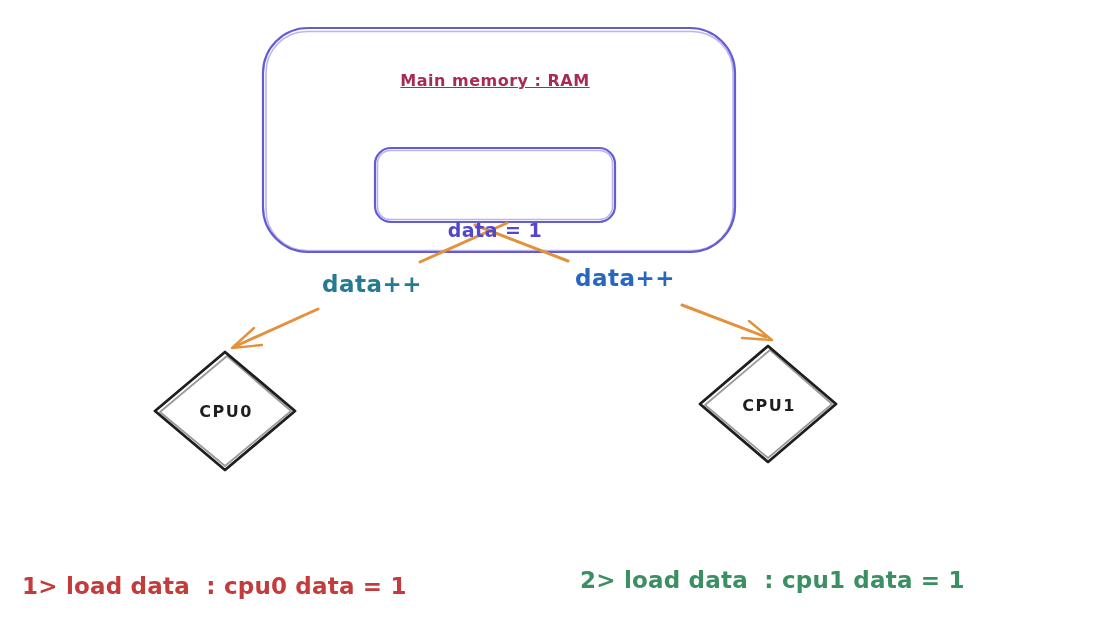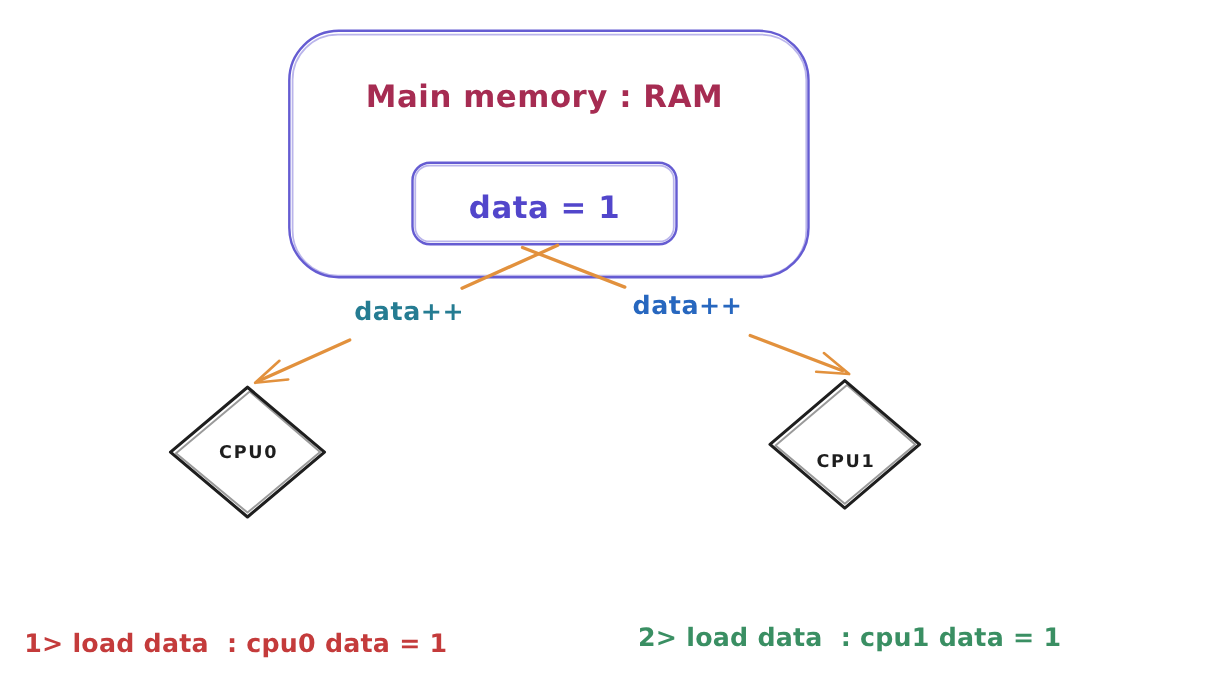--- a/index.html
+++ b/index.html
@@ -27,27 +27,29 @@
   .sketch-echo    { opacity: 0.45; fill: none; }
 
   .label {
     position: absolute;
     white-space: pre;
     font-weight: bold;
     letter-spacing: 0.5px;
   }
   .title-label {
     color: var(--crimson);
-    font-size: 28px;
+    font-size: 16px;
     transform: translateX(-50%);
+    text-decoration: underline;
   }
   .data-label {
     color: var(--violet_text);
-    font-size: 28px;
+    font-size: 19px;
     transform: translateX(-50%);
+    margin-top: 47px;
   }
   .arrow-label-left  { color: var(--teal); font-size: 23px; }
   .arrow-label-right { color: var(--blue); font-size: 23px; }
   .cpu-label {
     color: var(--ink);
     font-size: 16px;
     letter-spacing: 1.5px;
     transform: translate(-50%, -50%);
   }
   .steps {
@@ -104,21 +106,21 @@
   <div class="label title-label" style="left:495px; top:71px;">Main memory : RAM</div>
 
   <div class="label data-label" style="left:495px; top:172px;">data = 1</div>
 
   <div class="label arrow-label-left" style="left:322px; top:271px;">data++</div>
 
   <div class="label arrow-label-right" style="left:575px; top:265px;">data++</div>
 
   <div class="label cpu-label" style="left:226px; top:411px;">CPU0</div>
 
-  <div class="label cpu-label" style="left:769px; top:405px;margin-top:14px;">CPU1</div>
+  <div class="label cpu-label" style="left:769px; top:405px;">CPU1</div>
 
   <div class="steps steps-left" style="left:22px; top:506px;">
     <div>1&gt; load data  : cpu0 data = 1</div>
     
     
   </div>
 
   <div class="steps steps-right" style="left:580px; top:500px;">
     <div>2&gt; load data  : cpu1 data = 1</div>
     

